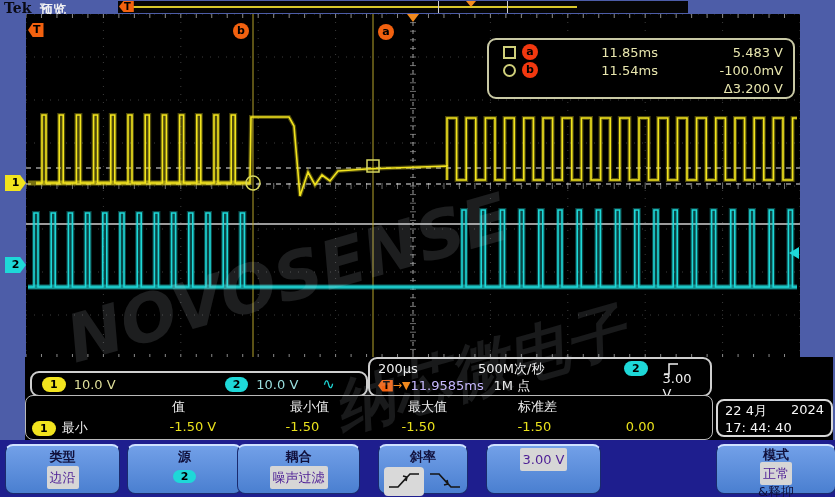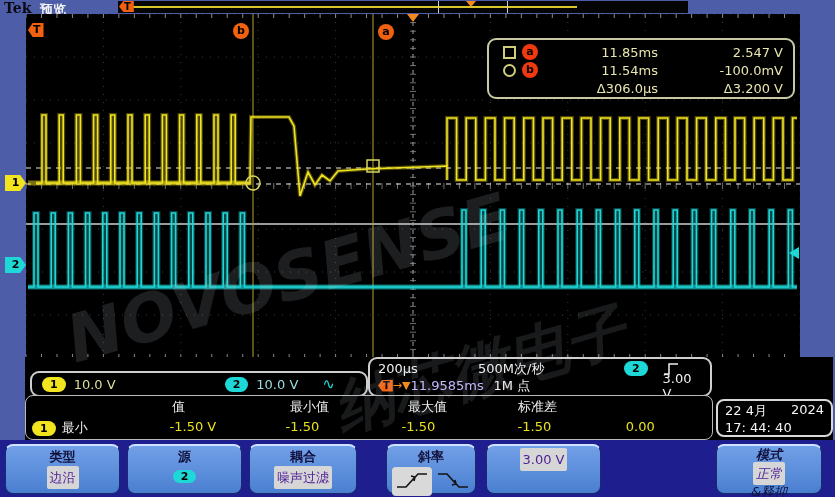--- a/index.html
+++ b/index.html
@@ -324,31 +324,30 @@
   <div class="abs cursor-badge" style="left:378px; top:24px;">a</div>
   <div class="abs ch-marker" style="left:5px; top:175px; background:#f2e41e;">1</div>
   <div class="abs ch-marker" style="left:5px; top:257px; background:#1ed8d8;">2</div>
   <div class="abs trig-arrow" style="left:789px; top:247px;"></div>
 
   <div class="abs readout">
     <div class="row">
       <span class="ro-marker"></span>
       <span class="ro-badge">a</span>
       <span class="ro-time">11.85ms</span>
-      <span class="ro-val">2.547 V</span>
+      <span class="ro-val">5.483 V</span>
     </div>
     <div class="row">
       <span class="ro-marker circle"></span>
       <span class="ro-badge">b</span>
       <span class="ro-time">11.54ms</span>
       <span class="ro-val">-100.0mV</span>
     </div>
     <div class="row">
       <span style="width:35px"></span>
-      <span class="ro-time">Δ306.0μs</span>
       <span class="ro-val">Δ3.200 V</span>
     </div>
   </div>
 
   <div class="abs lower-band"></div>
 
   <div class="abs chbox">
     <span class="oval" style="background:#f2e41e;">1</span>
     <span style="color:#dede9a; width:70px;">10.0 V</span>
     <span style="width:65px;"></span>
@@ -411,46 +410,46 @@
   <div class="abs mbtn" style="left:5px; width:115px;">
     <div class="ttl">类型</div>
     <div><span class="hl">边沿</span></div>
   </div>
 
   <div class="abs mbtn" style="left:127px; width:115px;">
     <div class="ttl">源</div>
     <div style="margin-top:2px;"><span class="oval" style="background:#1ed8d8;">2</span></div>
   </div>
 
-  <div class="abs mbtn" style="left:249px; width:108px;">
+  <div class="abs mbtn" style="left:237px; width:123px;">
     <div class="ttl">耦合</div>
     <div><span class="hl">噪声过滤</span></div>
   </div>
 
-  <div class="abs mbtn" style="left:386px; width:90px;">
+  <div class="abs mbtn" style="left:378px; width:90px;">
     <div class="ttl">斜率</div>
     <div style="margin-top:1px;">
       <span class="slope-sel">
         <svg width="34" height="22">
             <path d="M2,18 h9 l12,-13 h9 M11,18 l9,-10 m-4,-1 l4,1 l-1,4" stroke="#151515" stroke-width="1.6" fill="none"></path>
           </svg>
       </span>
       <span>
         <svg width="34" height="22">
             <path d="M2,5 h9 l12,13 h9 M11,5 l9,10 m-4,1 l4,-1 l-1,-4" stroke="#151515" stroke-width="1.6" fill="none"></path>
           </svg>
       </span>
     </div>
   </div>
 
   <div class="abs mbtn" style="left:486px; width:115px;">
     <div><span class="hl">3.00 V</span></div>
   </div>
 
-  <div class="abs mbtn" style="left:716px; width:106px; line-height:14px;font-style:italic;">
+  <div class="abs mbtn" style="left:716px; width:120px; line-height:14px;">
     <div class="ttl">模式</div>
     <div><span class="hl">正常</span></div>
     <div>&amp;释抑</div>
   </div>
 
   <div class="abs wm" style="left:60px; top:240px; font-size:66px; color:rgba(205,210,220,0.14); transform:rotate(-16deg);">NOVOSENSE</div>
   <div class="abs wm" style="left:330px; top:330px; font-size:60px; color:rgba(205,210,220,0.12); transform:rotate(-16deg);">纳芯微电子</div>
 </div>
 
 </body></html>

